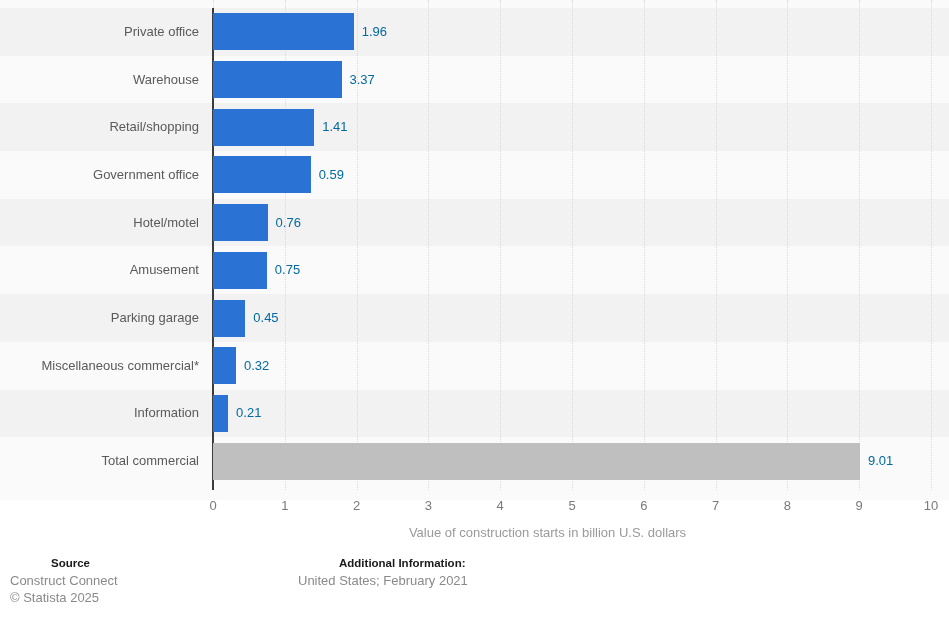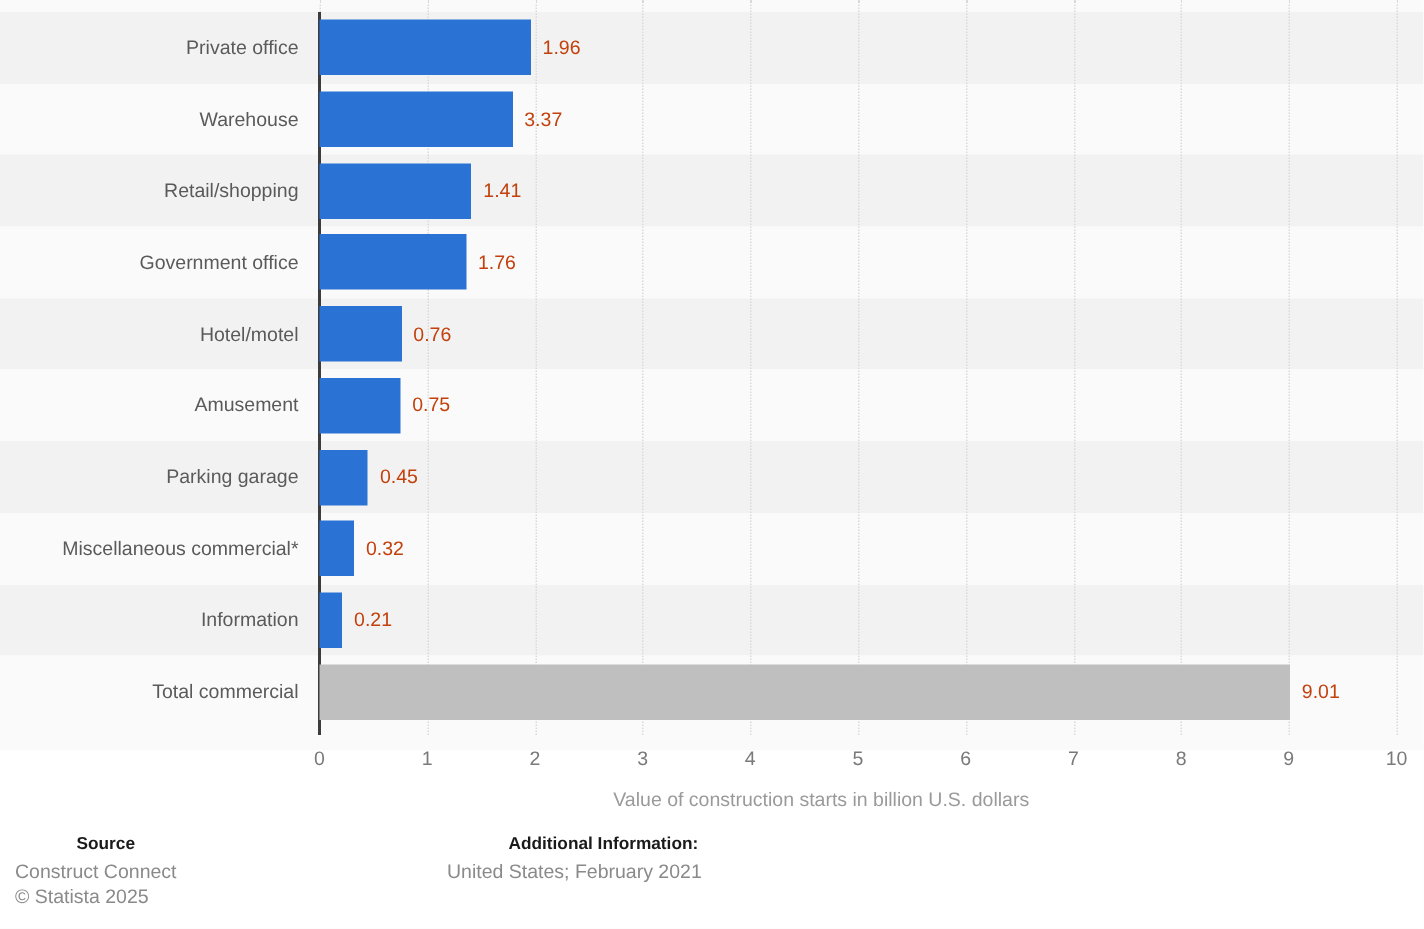--- a/index.html
+++ b/index.html
@@ -98,21 +98,21 @@
     top: 0;
     height: 100%;
   }
   .bar.series-primary { background: #2a73d4; }
   .bar.series-total   { background: #bfbfbf; }
   .bar-value {
     position: absolute;
     top: 50%;
     transform: translateY(-50%);
     font-size: 13px;
-    color: #c2410c;
+    color: #0369a1;
     white-space: nowrap;
     line-height: 14px;
   }
 
   
   .x-ticks { position: absolute; left: 0; top: 498px; height: 20px; width: 949px; }
   .x-tick {
     position: absolute;
     top: 0;
     width: 40px;
@@ -216,21 +216,21 @@
         <div class="bar-row" style="top: 61.05px; left: 213px; height: 37px; width: 778px;">
           <div class="bar series-primary" style="width: 128.522px;"></div>
           <div class="bar-value" style="left: 136.522px;">3.37</div>
         </div>
         <div class="bar-row" style="top: 108.75px; left: 213px; height: 37px; width: 778px;">
           <div class="bar series-primary" style="width: 101.238px;"></div>
           <div class="bar-value" style="left: 109.238px;">1.41</div>
         </div>
         <div class="bar-row" style="top: 156.45px; left: 213px; height: 37px; width: 778px;">
           <div class="bar series-primary" style="width: 97.648px;"></div>
-          <div class="bar-value" style="left: 105.648px;">1.76</div>
+          <div class="bar-value" style="left: 105.648px;">0.59</div>
         </div>
         <div class="bar-row" style="top: 204.15px; left: 213px; height: 37px; width: 778px;">
           <div class="bar series-primary" style="width: 54.568px;"></div>
           <div class="bar-value" style="left: 62.568px;">0.76</div>
         </div>
         <div class="bar-row" style="top: 251.85px; left: 213px; height: 37px; width: 778px;">
           <div class="bar series-primary" style="width: 53.85px;"></div>
           <div class="bar-value" style="left: 61.85px;">0.75</div>
         </div>
         <div class="bar-row" style="top: 299.55px; left: 213px; height: 37px; width: 778px;">

